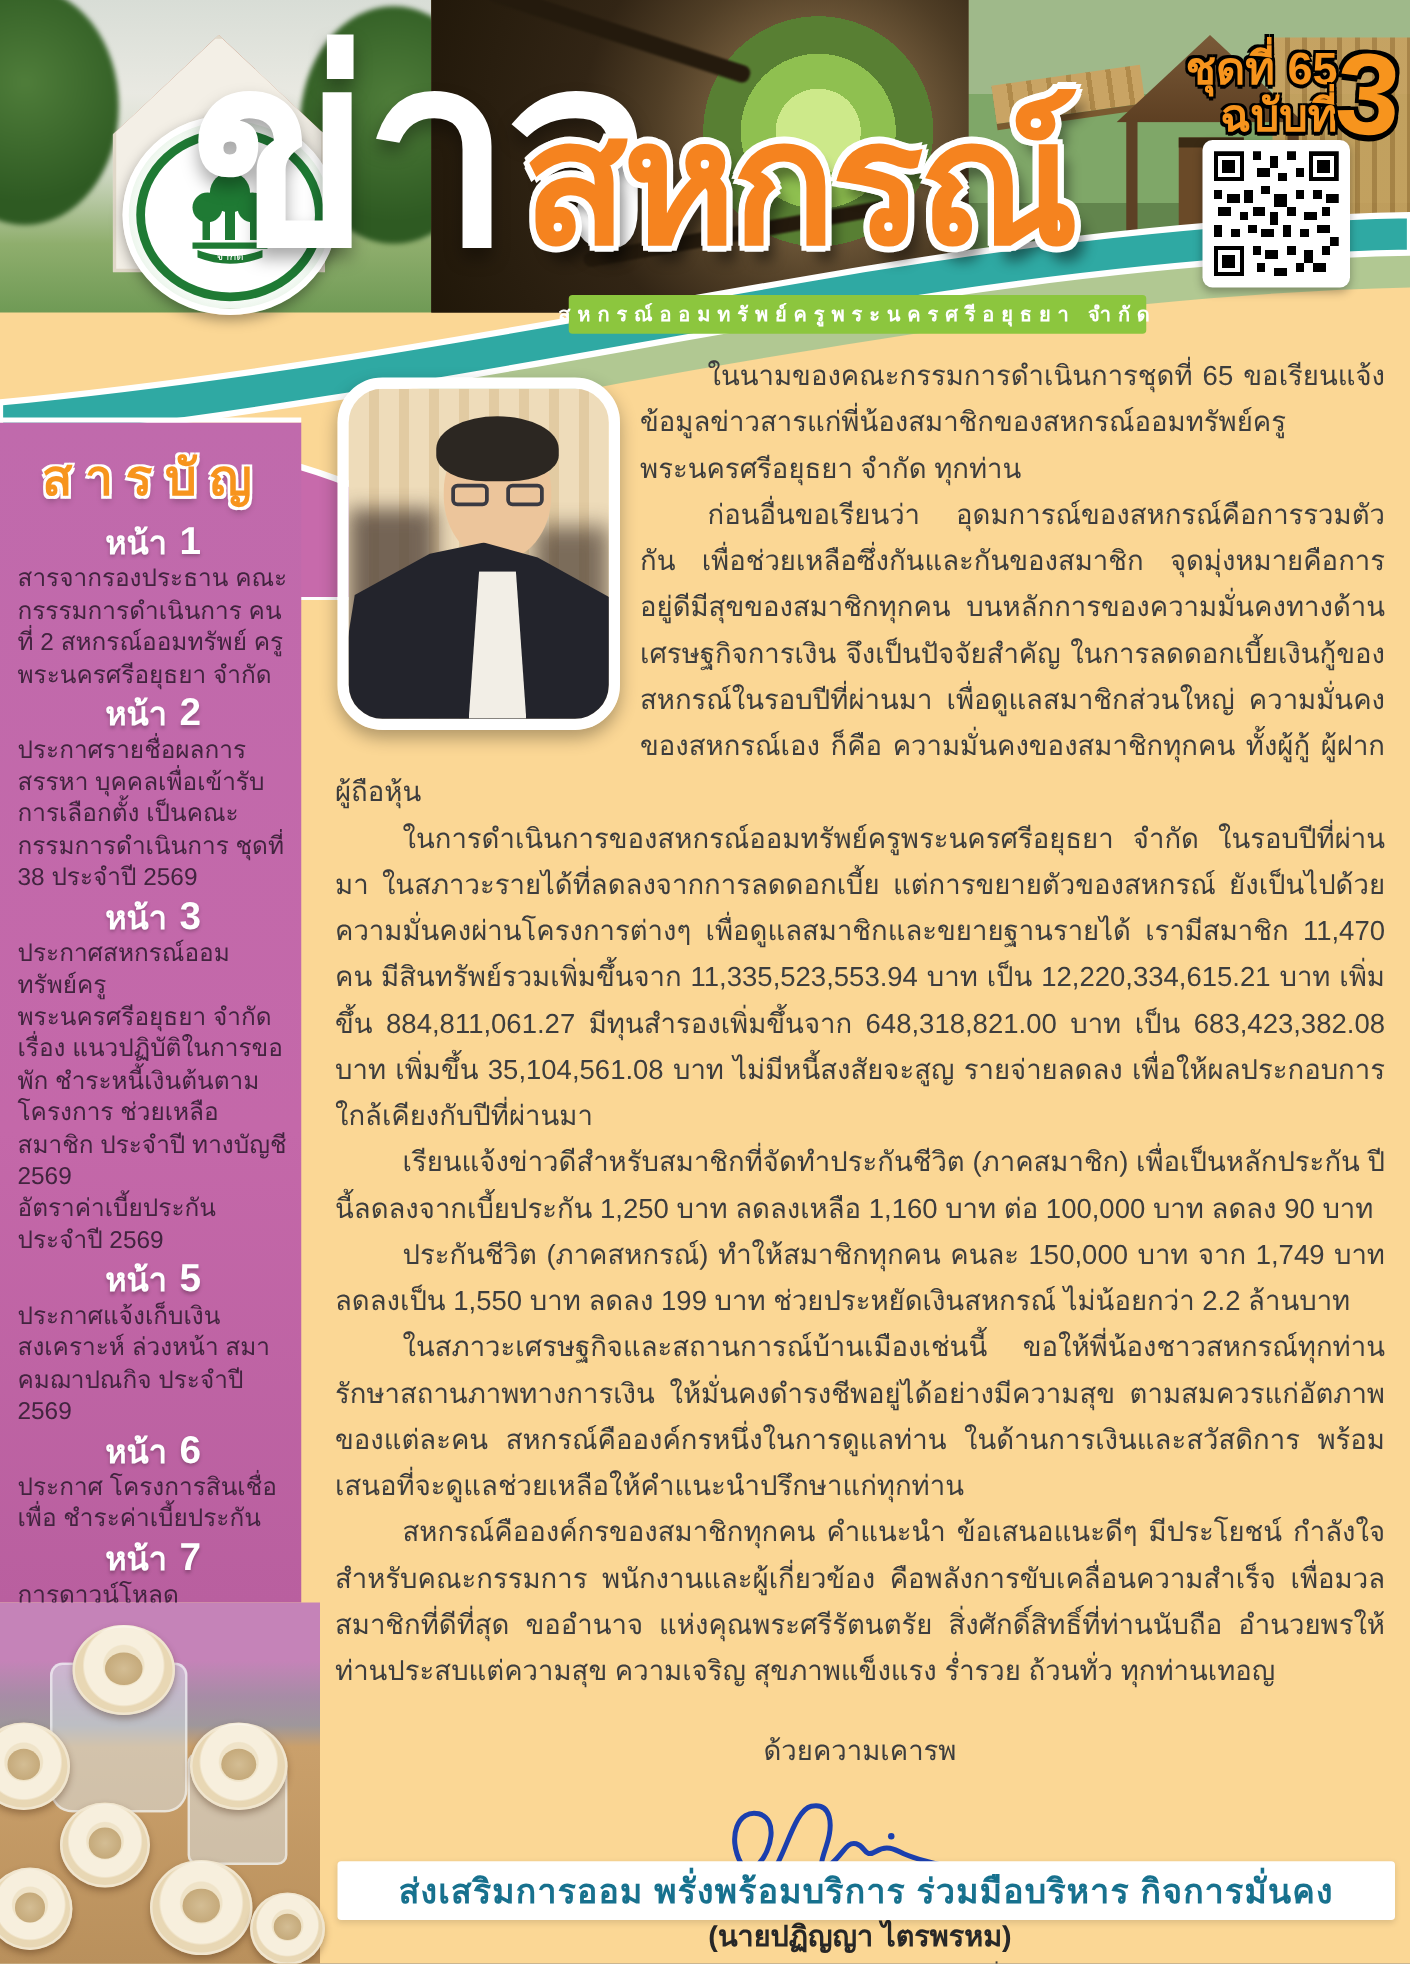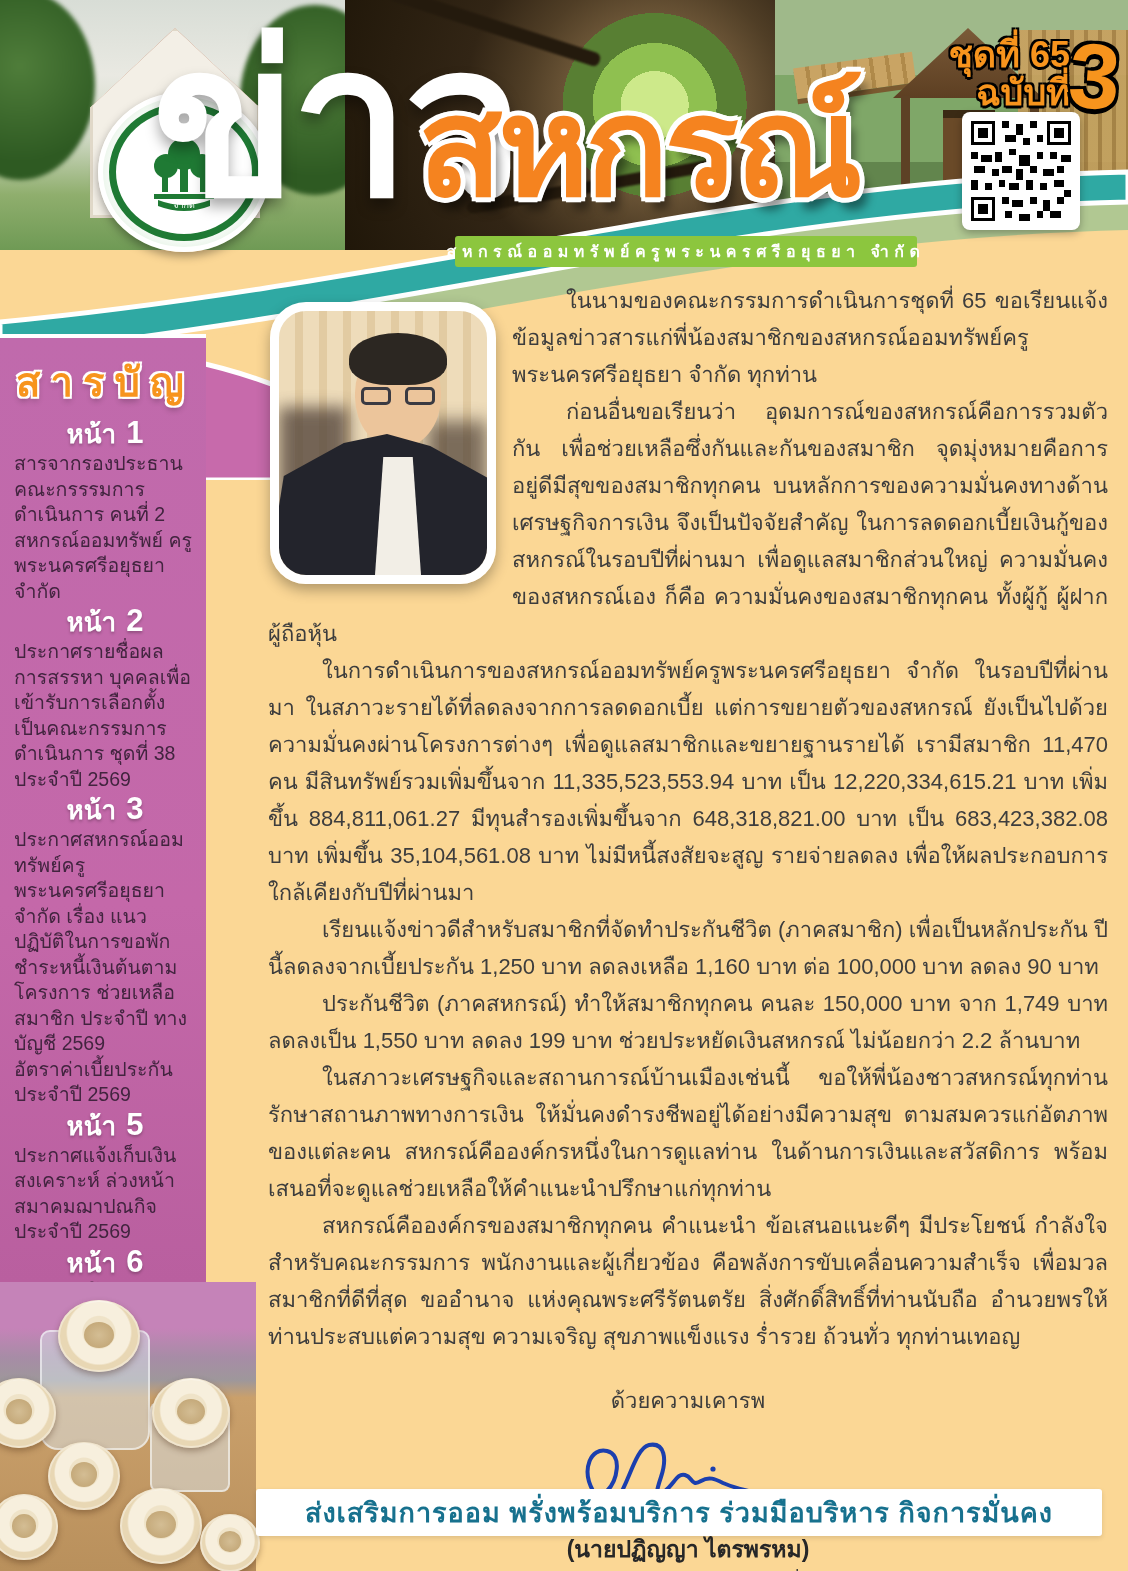--- a/index.html
+++ b/index.html
@@ -64,21 +64,21 @@
   .edition-num { position:absolute; right:8px; top:30px; font-size:92px; font-weight:bold; color:#f7941d;
     line-height:1; text-shadow:-3px -3px 0 #000, 3px -3px 0 #000, -3px 3px 0 #000, 3px 3px 0 #000, 0 5px 0 #000;
     transform:rotate(4deg); }
   .qr { position:absolute; right:48px; top:112px; width:118px; height:118px; background:#fff;
     border-radius:8px; padding:9px; box-shadow:0 3px 8px rgba(0,0,0,.3); }
   .qr svg { width:100px; height:100px; display:block; }
   .green-banner { position:absolute; left:455px; top:236px; width:462px; height:31px; background:#8cc63e;
     border-radius:3px; color:#ffffff; font-size:16px; font-weight:bold; letter-spacing:5.5px;
     display:flex; align-items:center; justify-content:center; white-space:nowrap; }
   
-  .sidebar { position:absolute; left:0; top:334px; width:206px; height:948px;
+  .sidebar { position:absolute; left:0; top:334px; width:241px; height:948px;
     background:linear-gradient(#c06aac, #c468a9 60%, #b95f9f);
     border-top:4px solid #fff; padding:10px 10px 0 14px; }
   .toc-title { text-align:center; font-size:40px; font-weight:bold; color:#f7941d; letter-spacing:10px;
     text-shadow:-2px -2px 0 #fff, 2px -2px 0 #fff, -2px 2px 0 #fff, 2px 2px 0 #fff, 0 4px 6px rgba(0,0,0,.3);
     margin:2px 0 2px 0; }
   .toc-item .pg { text-align:center; color:#ffffff; font-weight:bold; font-size:26px; line-height:33px;
     text-shadow:0 2px 3px rgba(0,0,0,.25); }
   .toc-item .pg .num { font-size:31px; margin-left:10px; }
   .toc-item .desc { color:#42243f; font-size:19.5px; line-height:25.5px; }
   
@@ -114,21 +114,21 @@
   .chair-photo .glasses i { position:absolute; width:30px; height:18px; border:3px solid #3a3a42; border-radius:5px; }
   .chair-photo .glasses i:last-child { right:0; }
   .salute { font-weight:bold; color:#272727; }
   .main p { text-indent:54px; margin:0; }
   .closing-block { clear:both; text-align:center; padding-top:14px; }
   .closing-text { font-size:22px; color:#3d3d3d;margin-top:13px; }
   .sig { margin:10px auto 2px auto; display:block; }
   .signer-name { font-weight:bold; font-size:23px; color:#272727; line-height:36px; }
   .signer-line { font-size:21.5px; line-height:34px; }
   
-  .footer-bar { position:absolute; left:256px; top:1489px; width:846px; height:47px; background:#ffffff;
+  .footer-bar { position:absolute; left:270px; top:1489px; width:846px; height:47px; background:#ffffff;
     border-radius:3px; display:flex; align-items:center; justify-content:center;
     box-shadow:0 2px 5px rgba(0,0,0,.12); }
   .footer-bar span { color:#17718e; font-size:27px; font-weight:bold; letter-spacing:1px; }
 </style>
 </head>
 <body>
 
 <div id="page">
 
   <div class="photo-strip">

